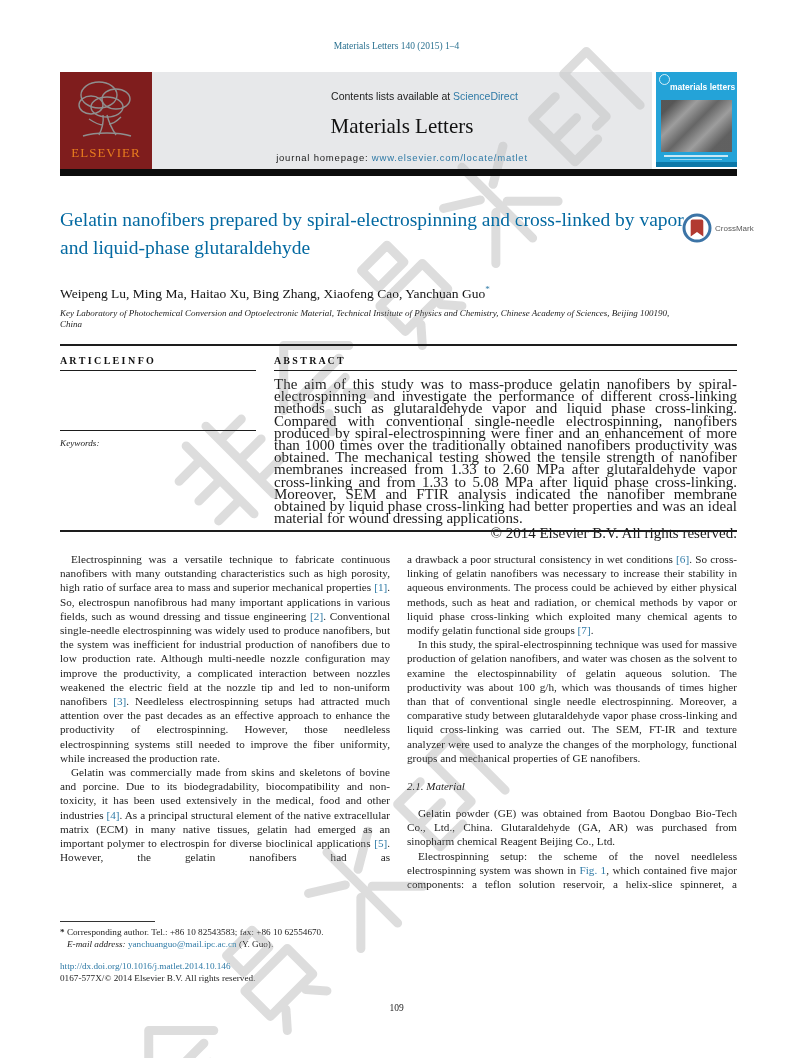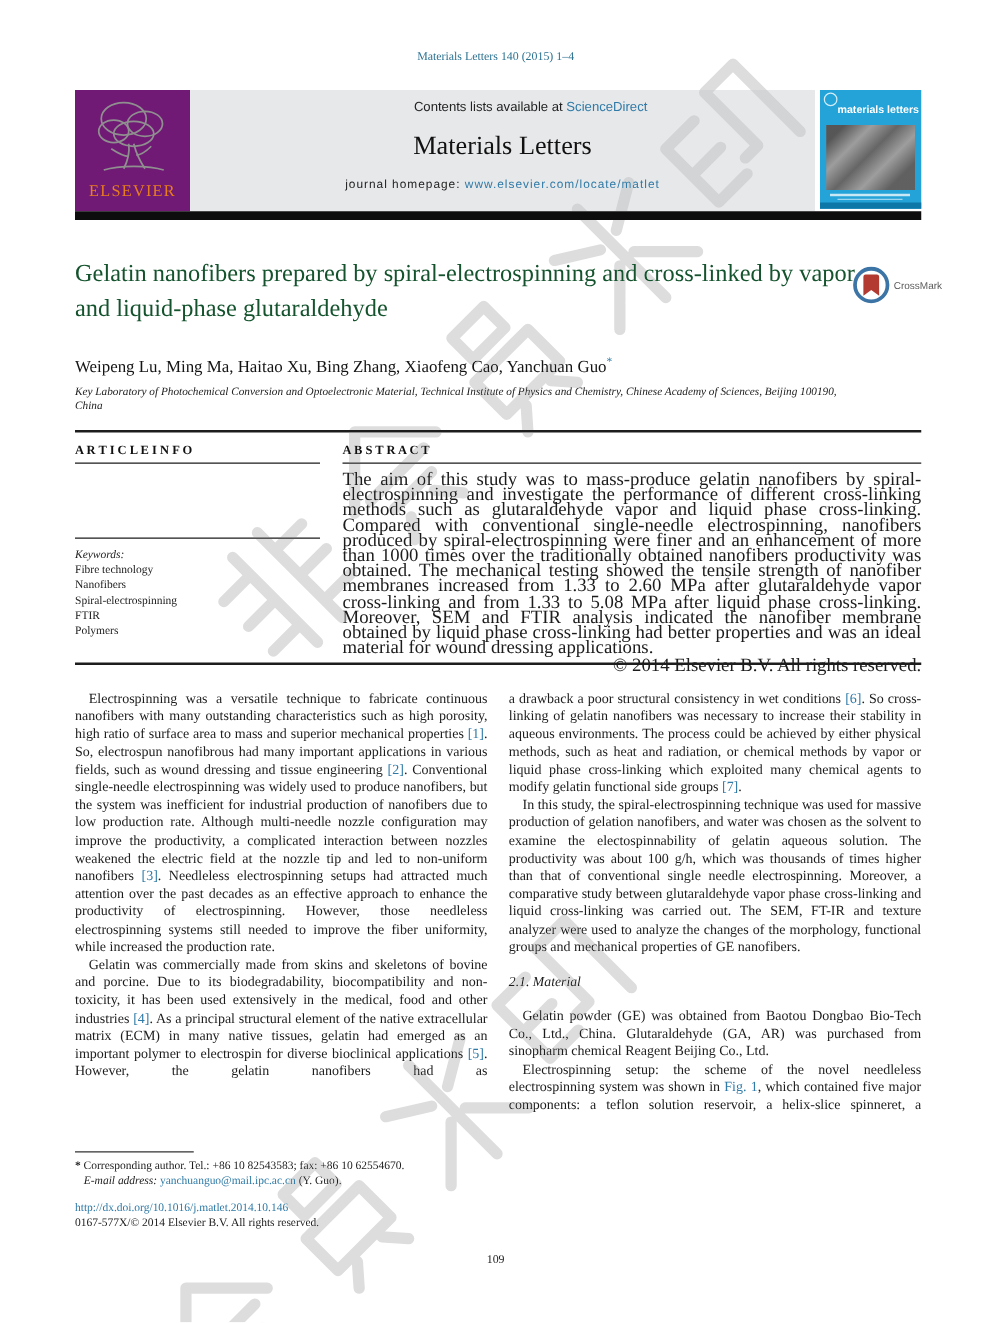--- a/index.html
+++ b/index.html
@@ -13,47 +13,47 @@
   .bd  { font-weight:bold; }
   .sup { vertical-align:super; font-size:68%; }
 
   .citation {
     position:absolute; top:41px; left:0; width:793px; text-align:center;
     font-size:9.5px; color:var(--citation,#2c7291);
   }
 
   
   .header-box { position:absolute; left:60px; top:72px; width:592px; height:97px; background:var(--header_bg,#e7e8ea); }
-  .logo-notch { position:absolute; left:0; top:0; width:92px; height:97px; background:#701a75; }
+  .logo-notch { position:absolute; left:0; top:0; width:92px; height:97px; background:#7f1d1d; }
   .logo-notch svg { display:block; margin:1px auto 0 auto; }
   .elsevier-word {
     text-align:center; font-size:13px; letter-spacing:1px; margin-top:-2px;
     color:var(--elsevier_orange,#e87d1e); font-family:"Liberation Serif",serif;
   }
   .header-center {
     position:absolute; left:92px; right:0; top:0; height:97px; text-align:center;
     font-family:"Liberation Sans", sans-serif;
   }
-  .contents-line { margin-top:8px; font-size:10.5px; color:#222;padding-left:45px; }
+  .contents-line { margin-top:18px; font-size:10.5px; color:#222;padding-left:45px; }
   .journal-title { font-family:"Liberation Serif",serif; font-size:21px; color:#111; margin-top:12px; }
   .homepage-line { margin-top:13px; font-size:9.5px; letter-spacing:0.8px; color:#222; }
 
   .cover { position:absolute; left:656px; top:72px; width:81px; height:95px; background:var(--cover_blue,#24a3d8); }
   .cover-title { font-family:"Liberation Sans",sans-serif; font-weight:bold; color:#fff; font-size:8.5px; padding:10px 0 0 14px; }
   .cover-treemark { position:absolute; left:3px; top:2px; width:9px; height:9px; border:1px solid rgba(255,255,255,.8); border-radius:50%; }
   .cover-img { position:absolute; left:5px; top:28px; width:71px; height:52px; background:#8f8f8f;
      background-image:linear-gradient(135deg, rgba(40,40,40,.55) 12%, rgba(200,200,200,.25) 30%, rgba(60,60,60,.5) 47%, rgba(190,190,190,.3) 64%, rgba(50,50,50,.5) 82%); }
   .cover-line1 { position:absolute; left:8px; top:83px; width:64px; height:2px; background:rgba(255,255,255,.75); }
   .cover-line2 { position:absolute; left:14px; top:87px; width:52px; height:1px; background:rgba(255,255,255,.55); }
   .cover-footer { position:absolute; left:0; bottom:0; width:100%; height:5px; background:var(--cover_dark,#0d78a8); }
 
   .black-bar { position:absolute; left:60px; top:169px; width:677px; height:7px; background:#0d0d0d; }
 
   
-  .article-title { position:absolute; left:60px; top:206px; width:628px; font-size:19.5px; line-height:27.5px; color:#14532d; }
+  .article-title { position:absolute; left:60px; top:206px; width:628px; font-size:19.5px; line-height:27.5px; color:#0369a1; }
   .crossmark { position:absolute; left:682px; top:213px; width:78px; height:34px; }
   .crossmark svg { position:absolute; left:0; top:0; }
   .crossmark-label { position:absolute; left:33px; top:11px; font-size:8px; color:#5a5a5a; font-family:"Liberation Sans",sans-serif; }
   .authors { position:absolute; left:60px; top:284px; font-size:13.5px; color:#141414; }
   .affiliation { position:absolute; left:60px; top:308px; width:610px; font-size:9px; font-style:italic; line-height:11px; color:#222; }
 
   
   .rule { position:absolute; background:#1d1d1d; }
   .rule-top    { left:60px; top:344px; width:677px; height:2px; }
   .rule-info-h { left:60px; top:370px; width:196px; height:1.2px; }
@@ -183,27 +183,20 @@
 
   <div class="rule rule-top"></div>
   <div class="info-heading">A R T I C L E   I N F O</div>
   <div class="abs-heading">A B S T R A C T</div>
   <div class="rule rule-info-h"></div>
   <div class="rule rule-abs-h"></div>
 
   <div class="rule rule-info-m"></div>
   <div class="keywords">
     <div class="info-label">Keywords:</div>
-    <div>
-        <div>Fibre technology</div>
-        <div>Nanofibers</div>
-        <div>Spiral-electrospinning</div>
-        <div>FTIR</div>
-        <div>Polymers</div>
-      </div>
   </div>
 
   <div class="abstract-body">
     <div>The aim of this study was to mass-produce gelatin nanofibers by spiral-electrospinning and investigate the performance of different cross-linking methods such as glutaraldehyde vapor and liquid phase cross-linking. Compared with conventional single-needle electrospinning, nanofibers produced by spiral-electrospinning were finer and an enhancement of more than 1000 times over the traditionally obtained nanofibers productivity was obtained. The mechanical testing showed the tensile strength of nanofiber membranes increased from 1.33 to 2.60 MPa after glutaraldehyde vapor cross-linking and from 1.33 to 5.08 MPa after liquid phase cross-linking. Moreover, SEM and FTIR analysis indicated the nanofiber membrane obtained by liquid phase cross-linking had better properties and was an ideal material for wound dressing applications.</div>
     <div class="abstract-copyright">© 2014 Elsevier B.V. All rights reserved.</div>
   </div>
 
   <div class="rule rule-bottom"></div>
 
   <div class="col col-left">

